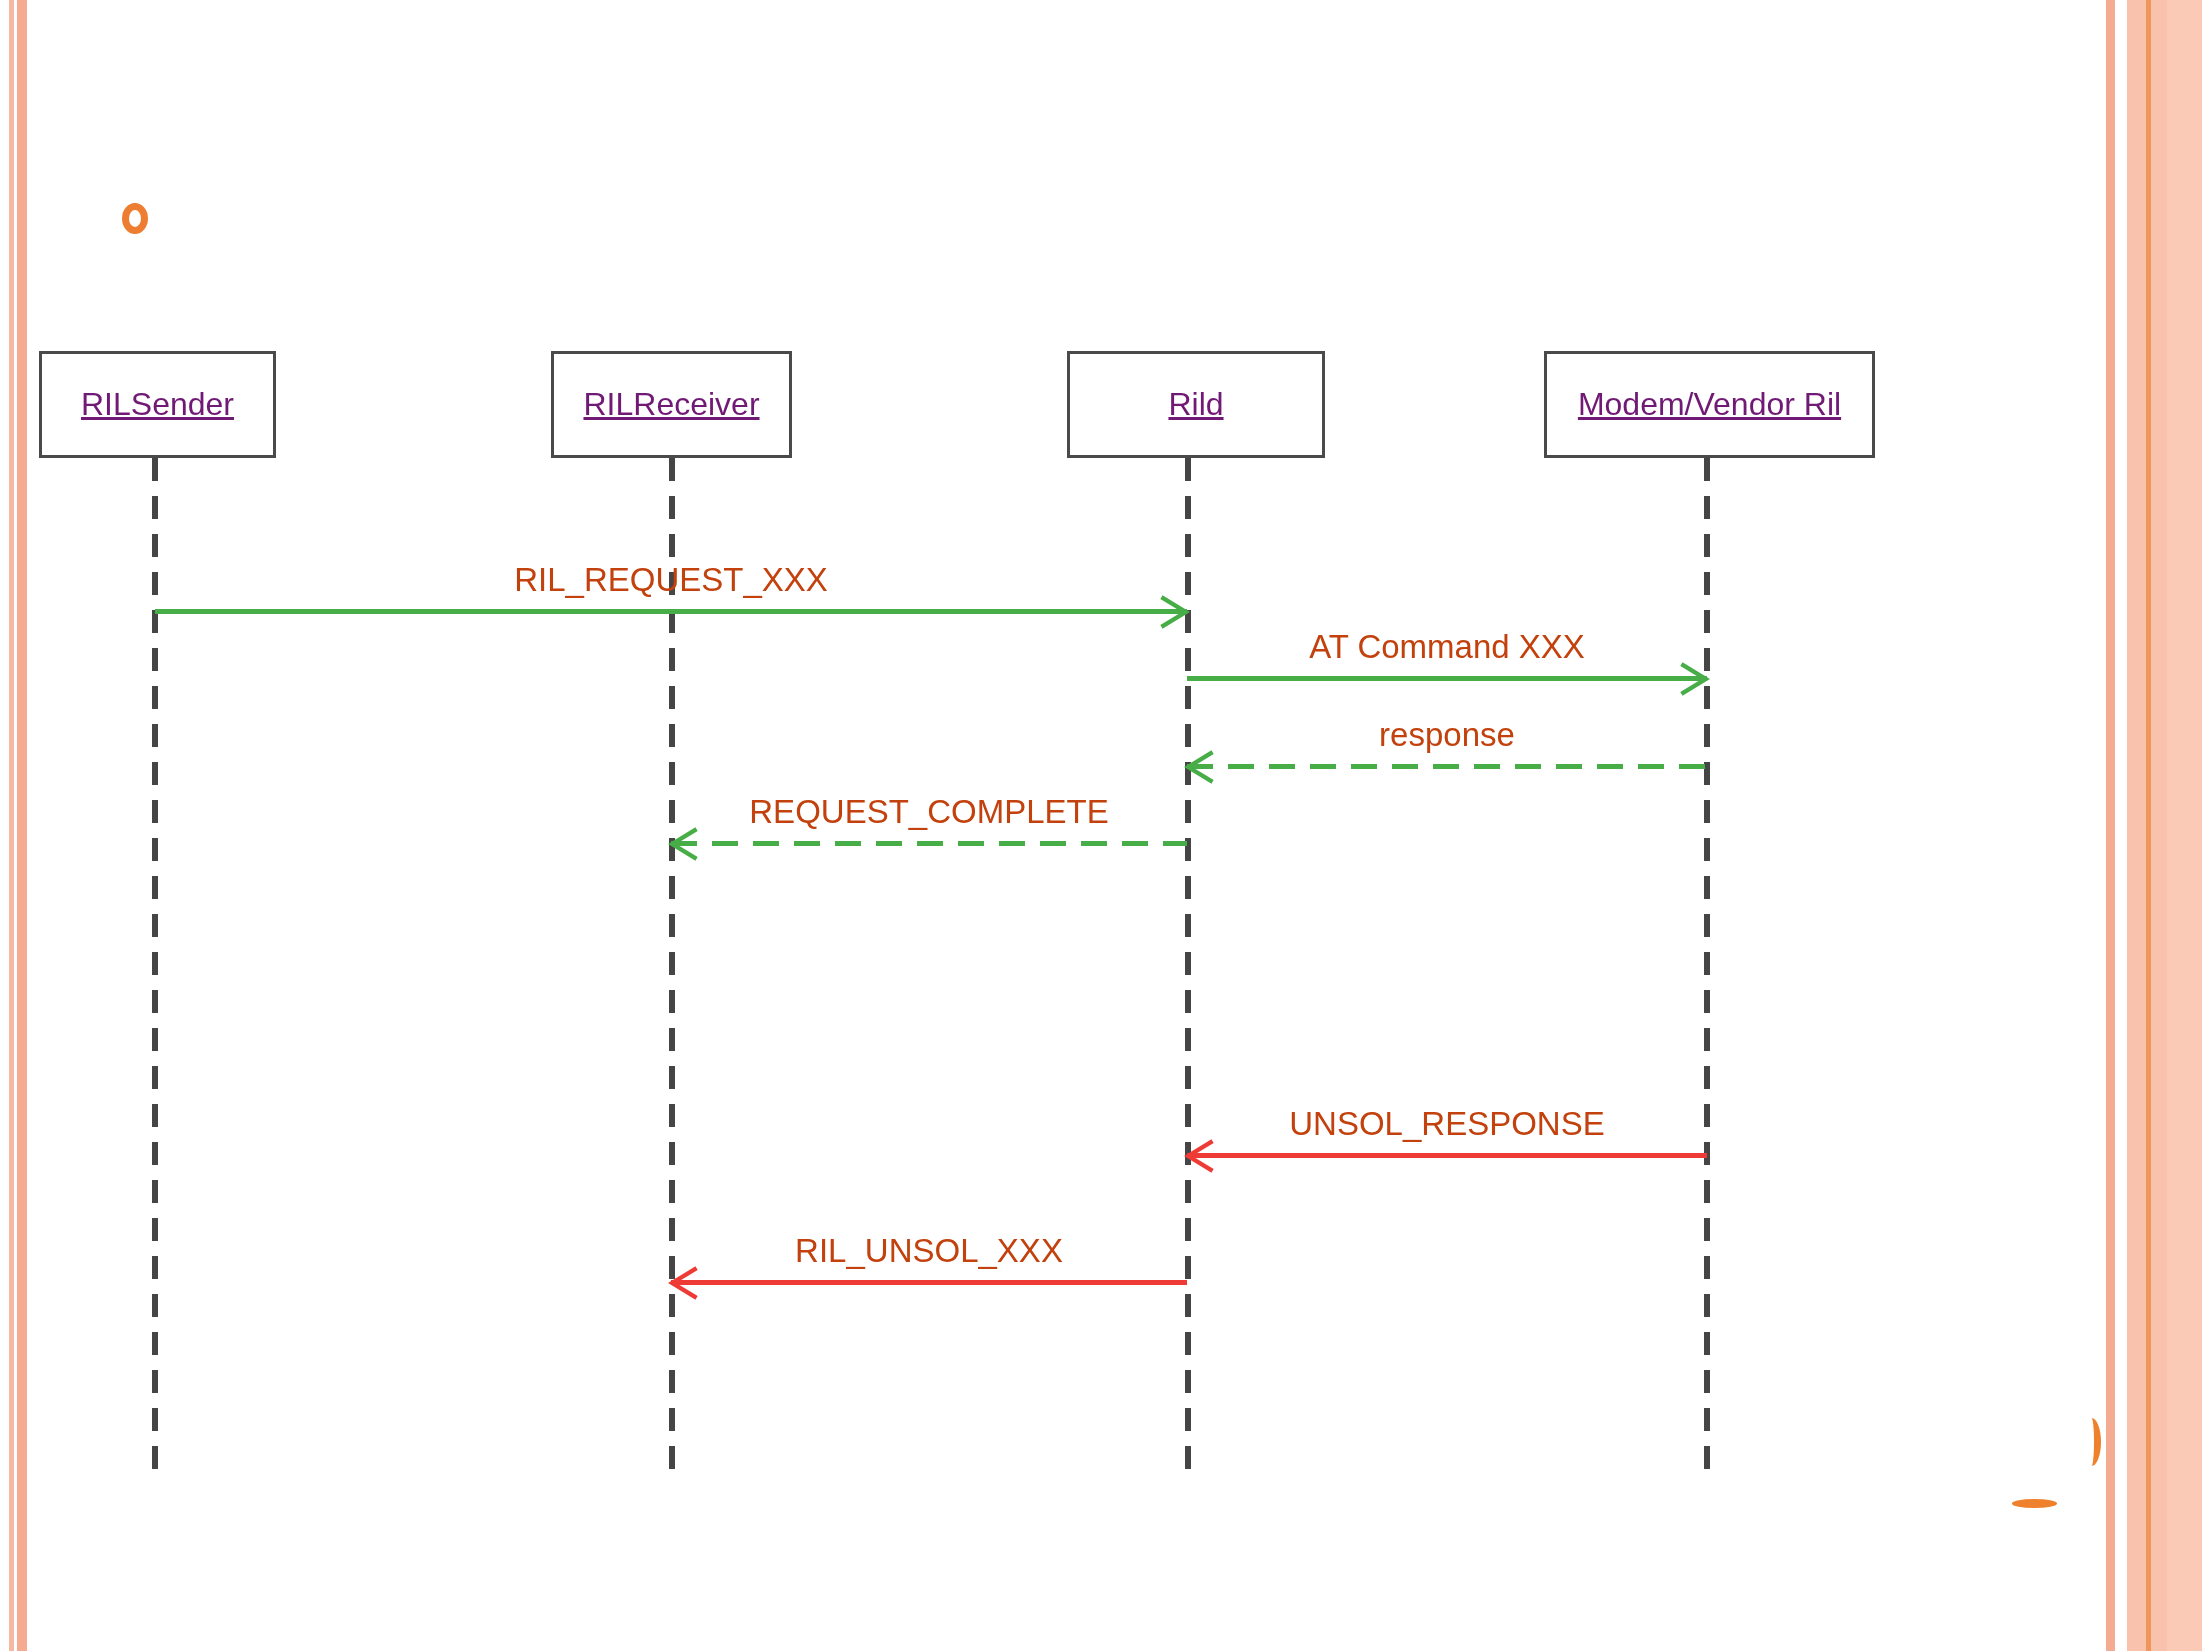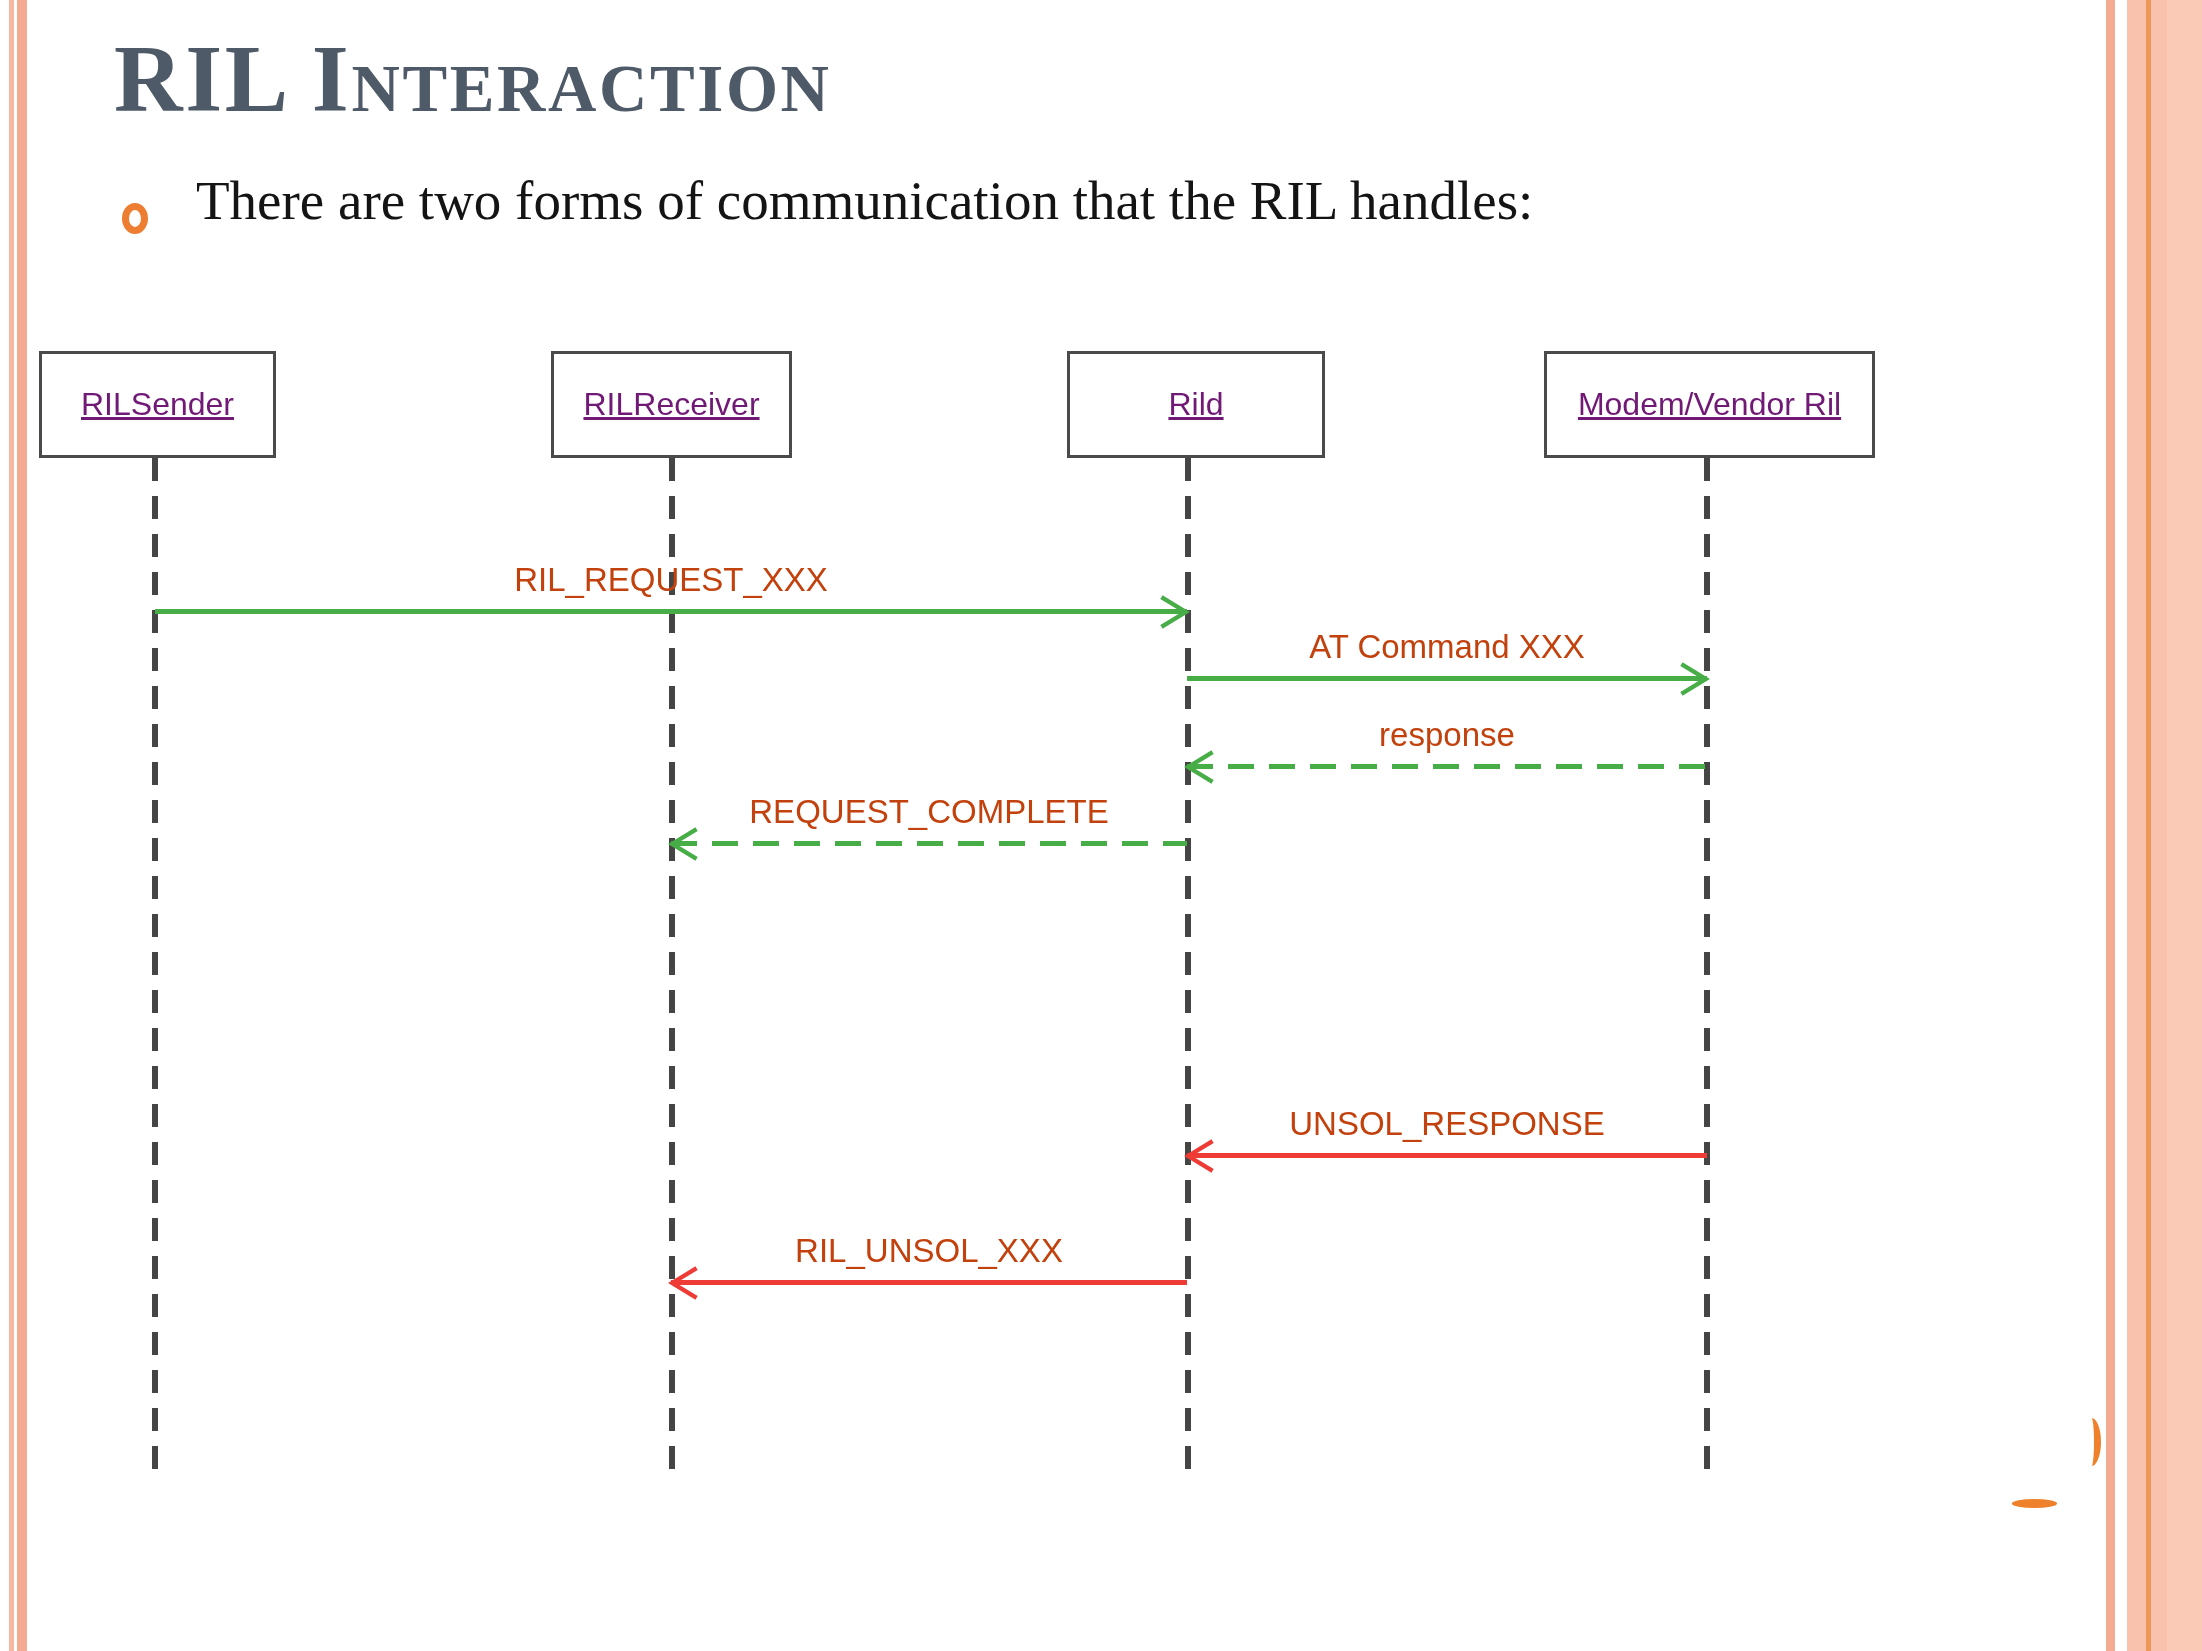--- a/index.html
+++ b/index.html
@@ -130,24 +130,22 @@
 </head>
 <body>
 
 <div class="slide">
 
   <div class="edge left-stripe-thin"></div>
   <div class="edge left-stripe-wide"></div>
   <div class="edge right-stripe-thin"></div>
   <div class="edge right-band"></div>
 
-  <div class="title">RIL Interaction</div>
 
   <div class="bullet-ring"></div>
-  <div class="bullet-text">There are two forms of communication that the RIL handles:</div>
 
   <div>
 
     <div class="actor actor-1">
       <span>RILSender</span>
     </div>
     <div class="actor actor-2">
       <span>RILReceiver</span>
     </div>
     <div class="actor actor-3">

